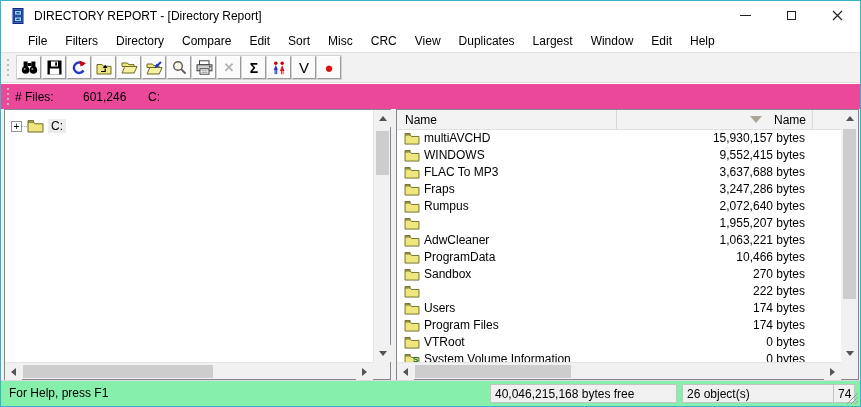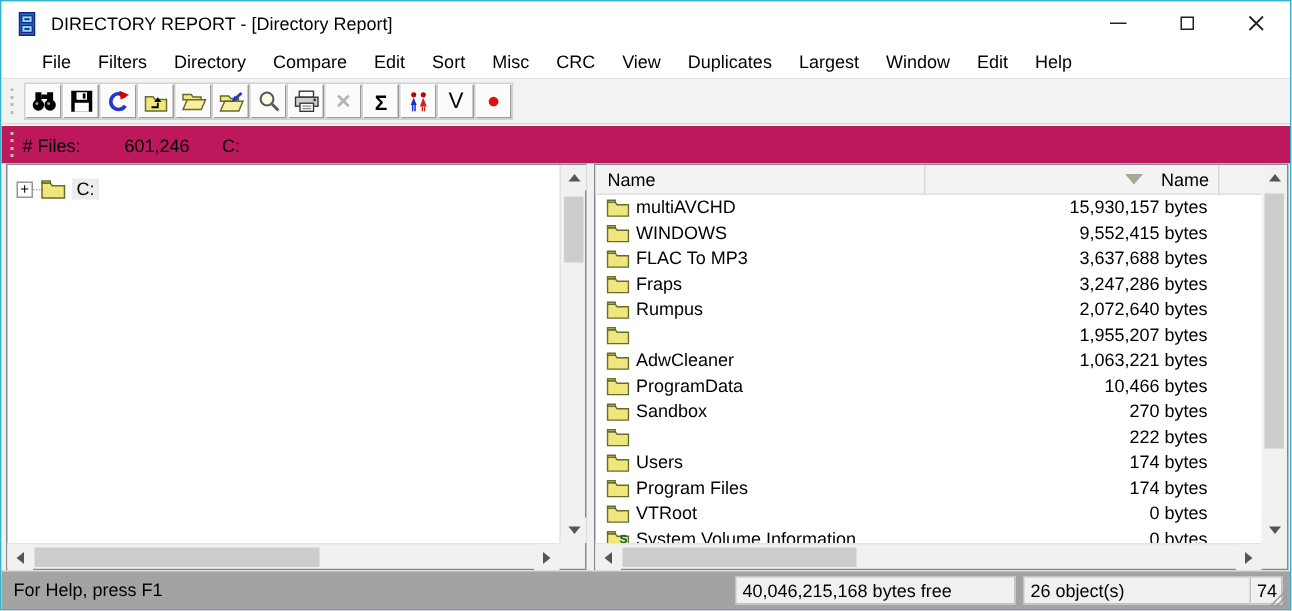--- a/index.html
+++ b/index.html
@@ -22,21 +22,21 @@
   
   .toolbar { position:absolute; left:0; top:52px; right:0; height:30px; background:#f2f2f2; border-bottom:1px solid #dcdcdc; display:flex; align-items:center; }
   .grip { width:4px; height:18px; margin-left:5px; margin-right:7px; background-image:repeating-linear-gradient(to bottom,#bcbcbc 0 2px,transparent 2px 5px); background-size:2px 100%; background-repeat:no-repeat; background-position:1px 0; }
   .tb-btn { width:24px; height:23px; margin-right:1px; background:#fbfbfb; border:1px solid; border-color:#ffffff #9b9b9b #9b9b9b #ffffff; outline:1px solid #d2d2d2; display:flex; align-items:center; justify-content:center; }
   .tb-glyph { font-size:14px; line-height:1; color:#000; font-weight:bold; }
   .tb-glyph.gray { color:#b4b4b4; font-weight:bold; font-size:13px; }
   .tb-glyph.vee { font-weight:normal; font-size:15px; }
   .tb-glyph.red { color:#e01010; font-size:15px; font-weight:normal; }
 
   
-  .infobar { position:absolute; left:0; top:83px; right:0; height:25px; background:#be185d; display:flex; align-items:center; font-size:12px; color:#000; }
+  .infobar { position:absolute; left:0; top:83px; right:0; height:25px; background:#ec4899; display:flex; align-items:center; font-size:12px; color:#000; }
   .files-label { position:absolute; left:14px; }
   .files-count { position:absolute; left:82px; }
   .drive-label { position:absolute; left:147px; }
 
   
   .main { position:absolute; left:0; top:108px; right:0; height:271px; background:#f0f0f0; }
   .pane { position:absolute; top:0; height:271px; background:#ffffff; border:1px solid #828790; }
   .tree-pane { left:3px; width:387px; }
   .list-pane { left:395px; width:463px; }
 
@@ -74,21 +74,21 @@
   .tri-left { width:0; height:0; border-top:4px solid transparent; border-bottom:4px solid transparent; border-right:5px solid #555; }
   .tri-right { width:0; height:0; border-top:4px solid transparent; border-bottom:4px solid transparent; border-left:5px solid #555; }
   .vthumb { position:absolute; left:2px; width:13px; background:#cdcdcd; }
   .hthumb { position:absolute; top:2px; height:13px; background:#cdcdcd; }
   .tree-pane .vthumb { top:21px; height:44px; }
   .list-pane .vthumb { top:19px; height:170px; }
   .tree-pane .hthumb { left:18px; width:190px; }
   .list-pane .hthumb { left:18px; width:156px; }
 
   
-  .statusbar { position:absolute; left:0; bottom:0; right:0; height:26px; background:#a3a3a3; border-top:1px solid #dcdcdc; font-size:12px; color:#000; }
+  .statusbar { position:absolute; left:0; bottom:0; right:0; height:26px; background:#86efac; border-top:1px solid #dcdcdc; font-size:12px; color:#000; }
   .status-help { position:absolute; left:8px; top:5px; }
   .status-panel { position:absolute; top:3px; height:19px; border:1px solid #c3c3c3; background:#f0f0f0; padding:2px 4px 0 4px; white-space:nowrap; overflow:hidden; }
   .panel-free { left:489px; width:187px; }
   .panel-objects { left:681px; width:170px; }
   .panel-extra { left:832px; width:22px; }
   .resize-grip { position:absolute; right:1px; bottom:1px; }
 </style>
 </head>
 <body>
 

